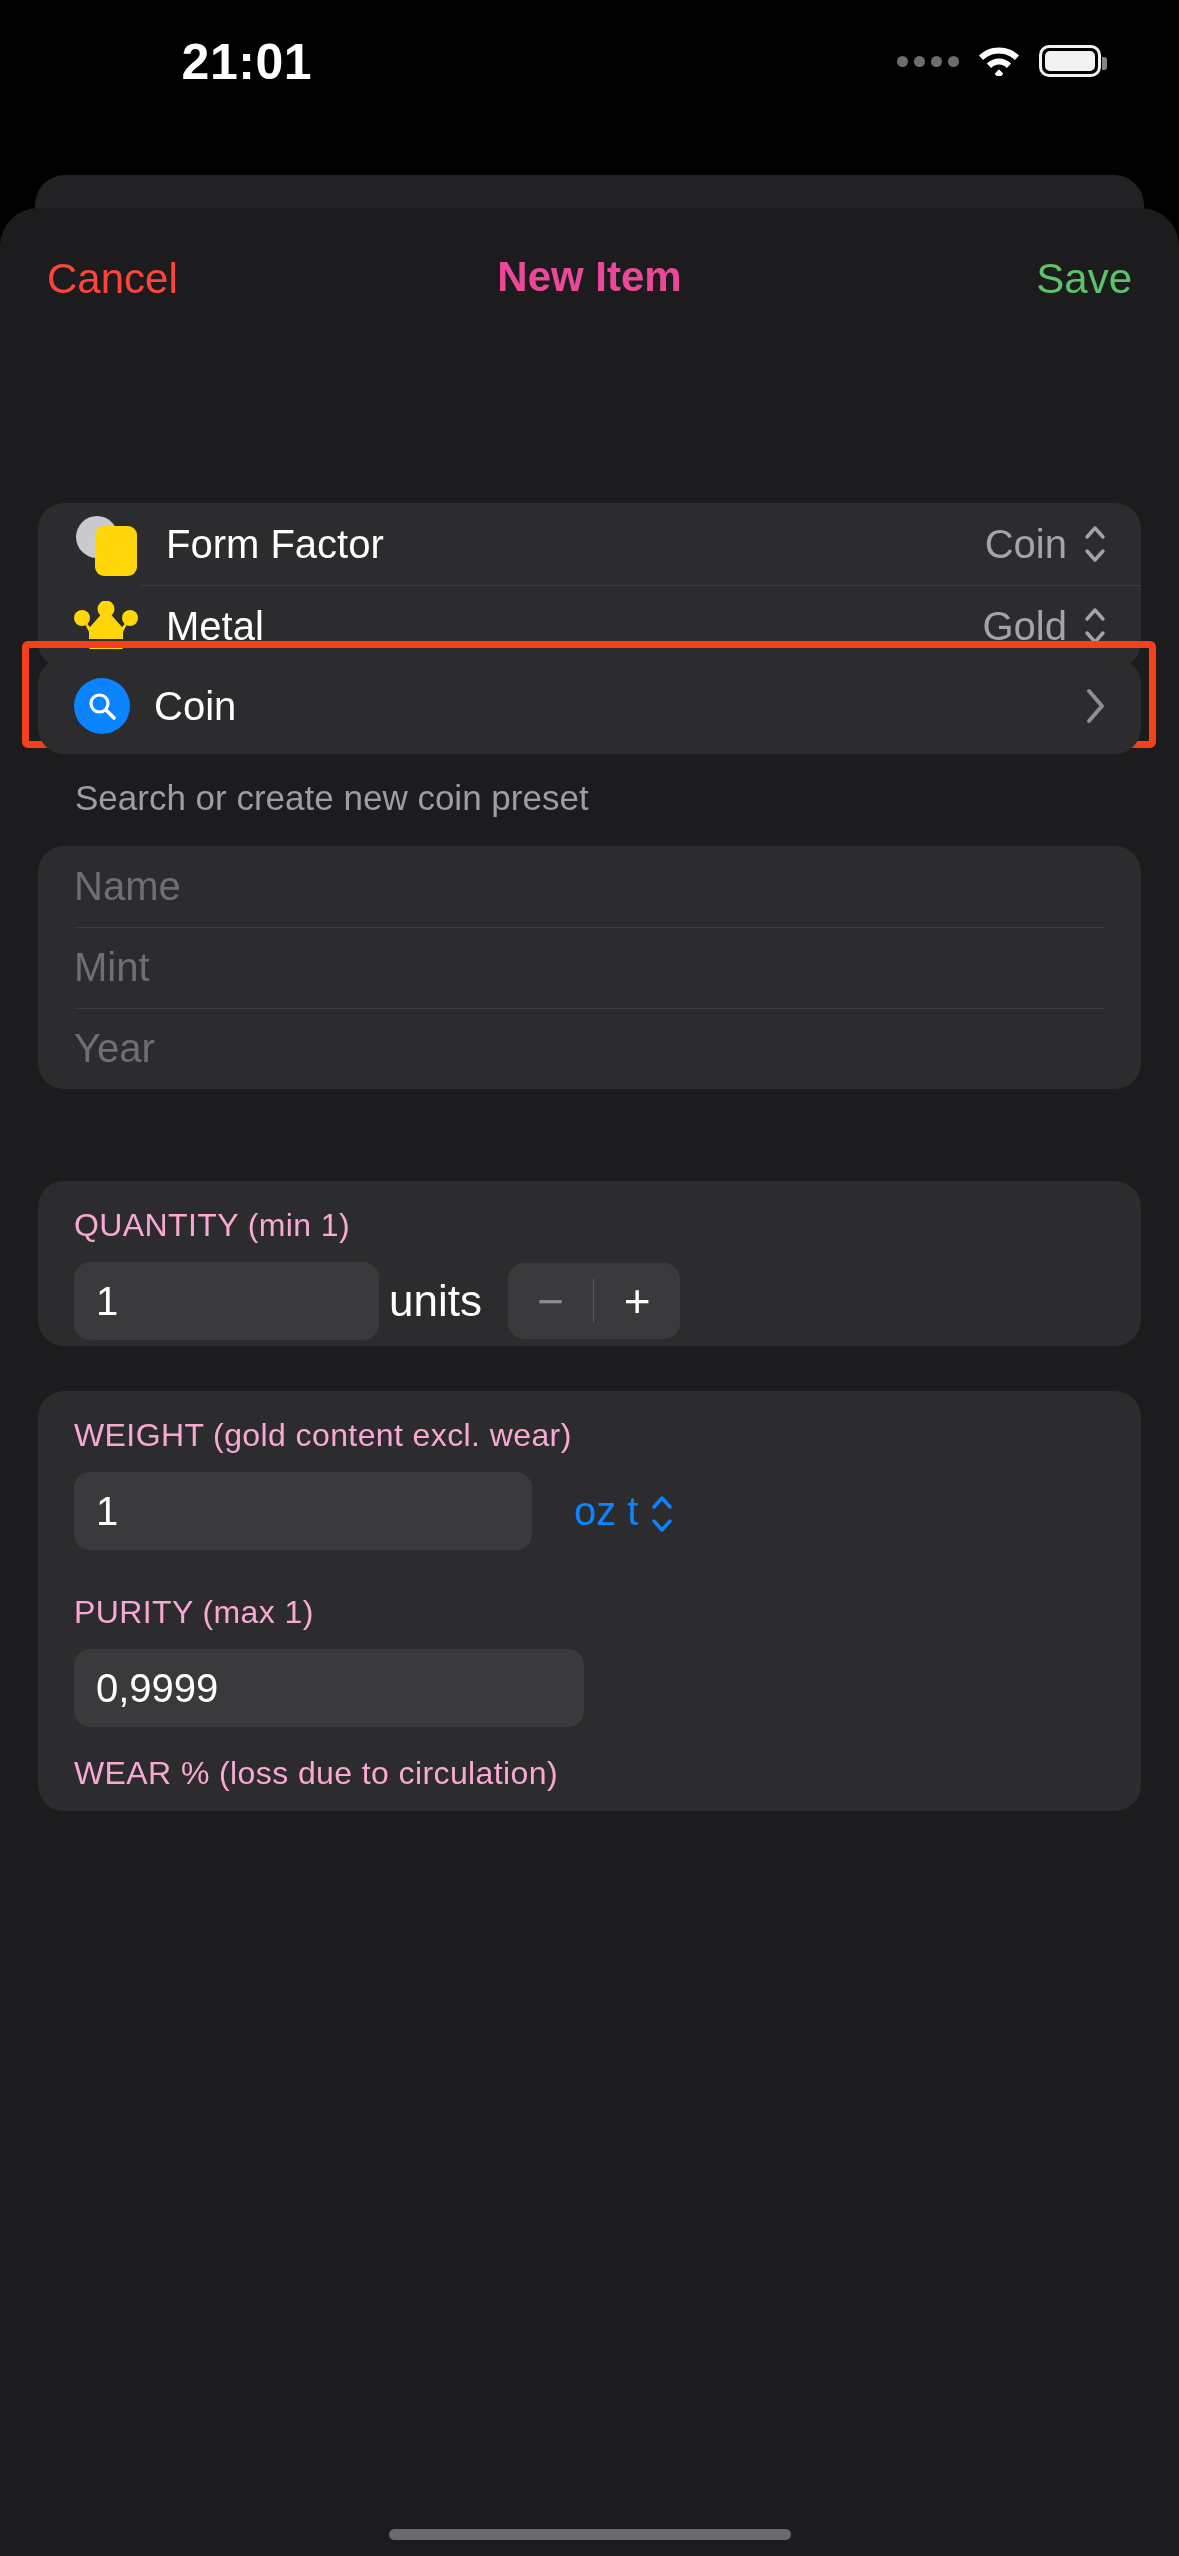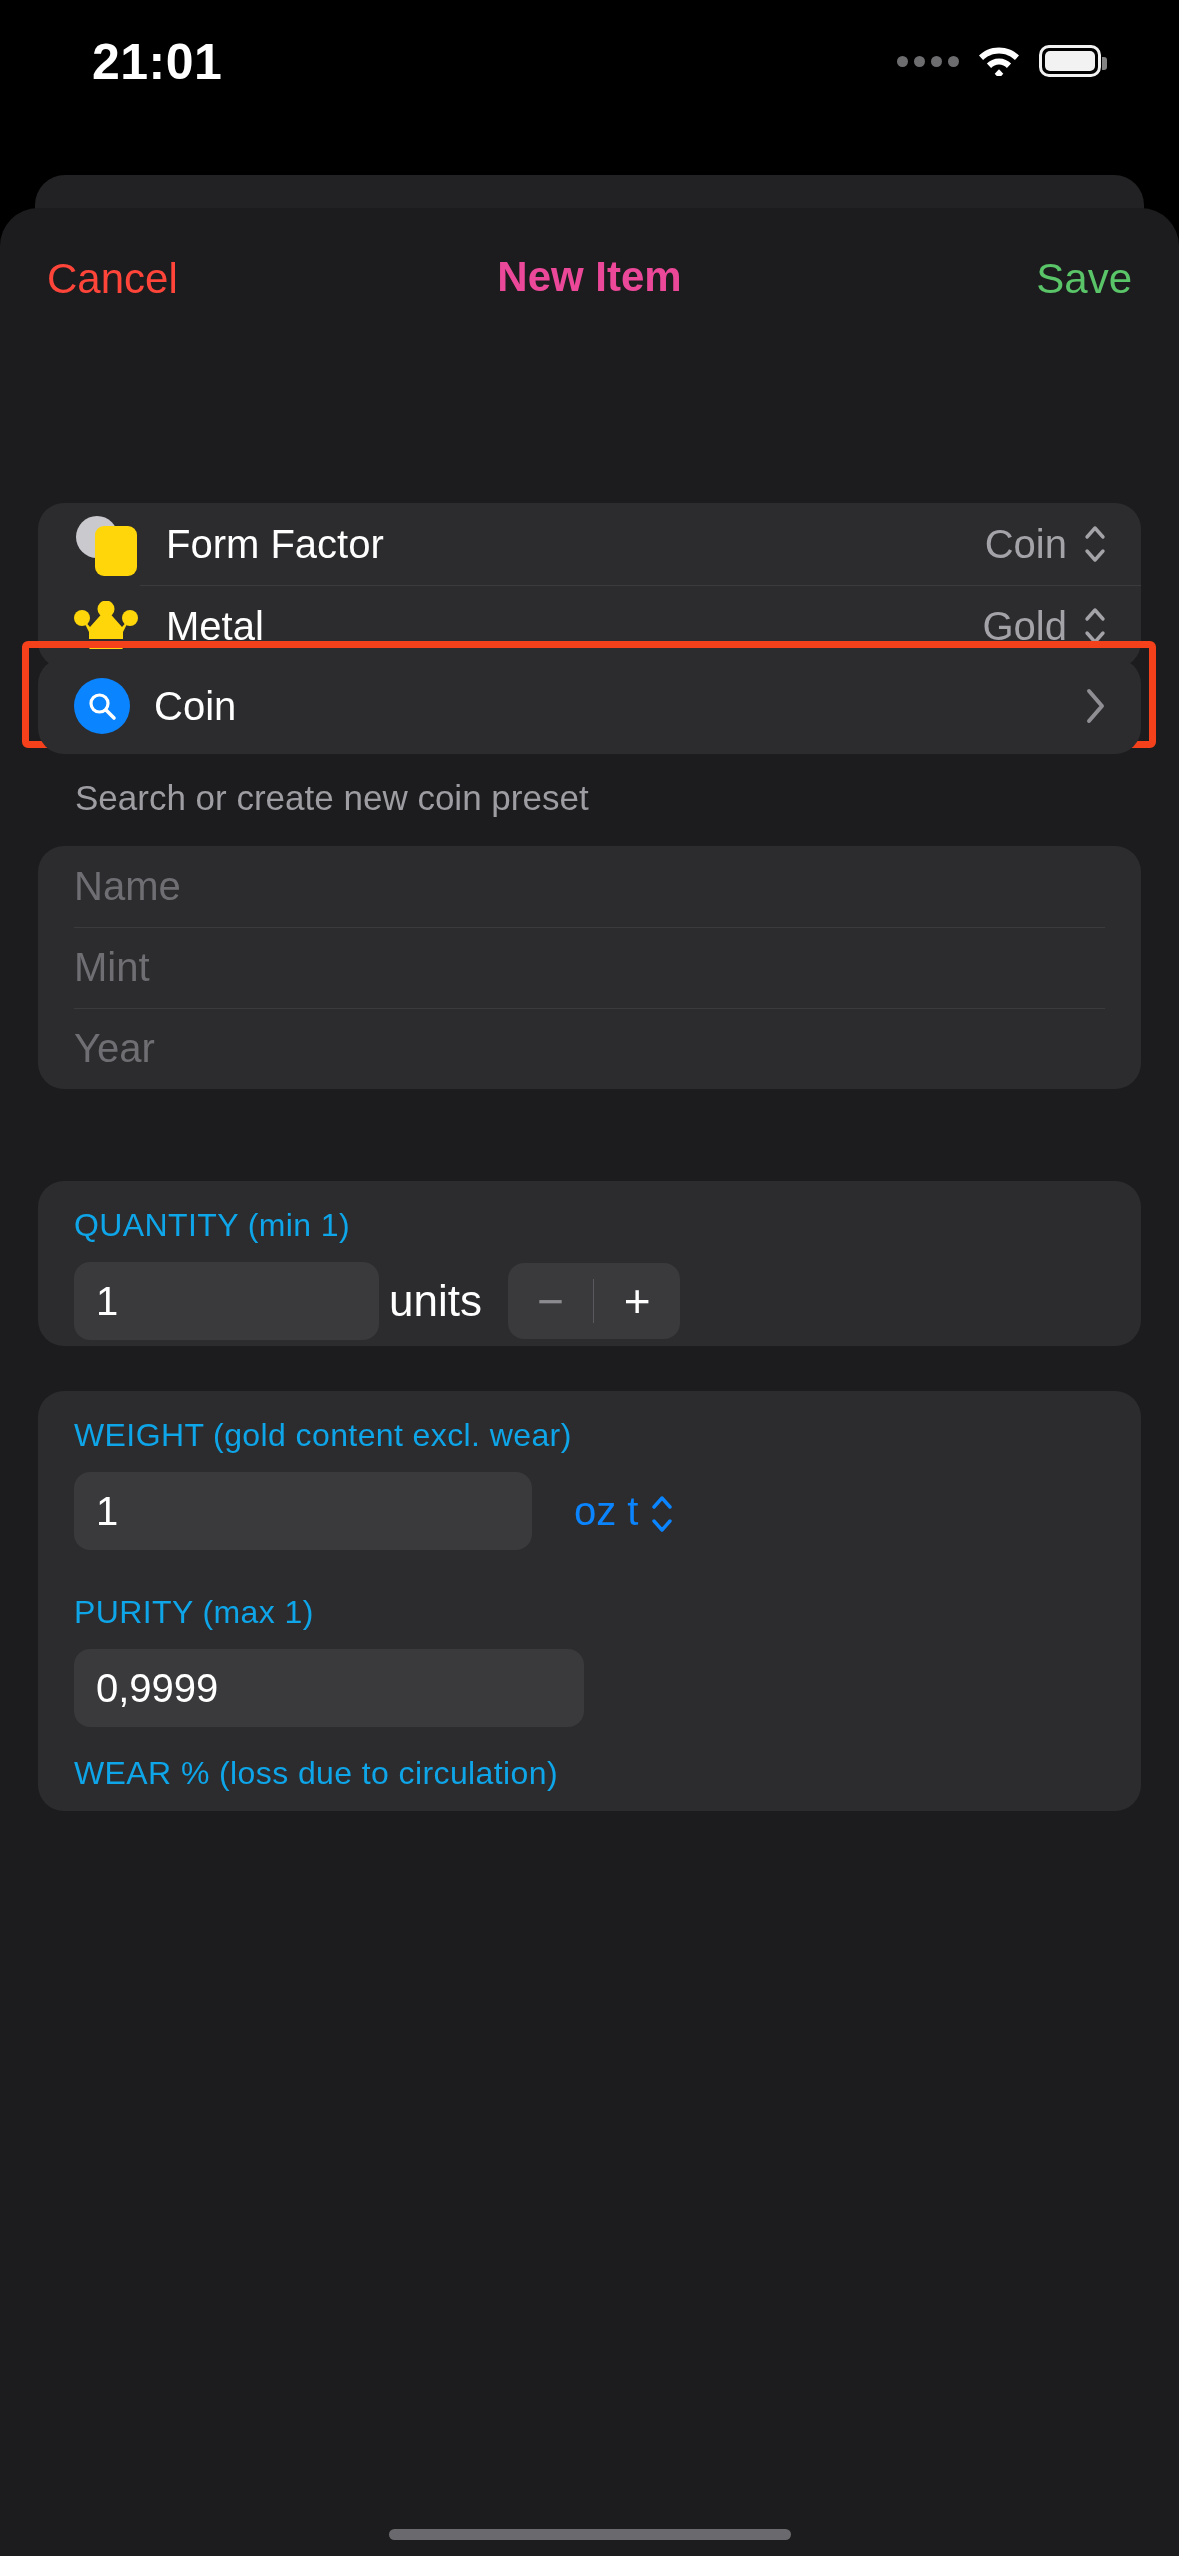--- a/index.html
+++ b/index.html
@@ -26,21 +26,21 @@
     top: 0; left: 0;
     width: 1179px;
     height: 175px;
     background: #000000;
   }
   .status-time {
     position: absolute;
     left: 92px;
     top: 33px;
     width: 220px;
-    text-align: left;
+    text-align: right;
     color: #ffffff;
     font-size: 50px;
     font-weight: bold;
     letter-spacing: 0.5px;
   }
   .status-right {
     position: absolute;
     right: 78px;
     top: 38px;
     display: flex;
@@ -263,21 +263,21 @@
     content: "";
     position: absolute;
     left: 0; right: 0; top: 0;
     height: 1px;
     background: #3b3b3d;
   }
 
   
   .g4 { top: 840px; height: 165px; padding: 26px 36px 0 36px; }
   .sec-label {
-    color: #0ea5e9;
+    color: #f9a8d4;
     font-size: 32px;
     letter-spacing: 0.4px;
   }
   .qty-row {
     display: flex;
     align-items: center;
     margin-top: 18px;
   }
   .qty-input {
     width: 305px;

